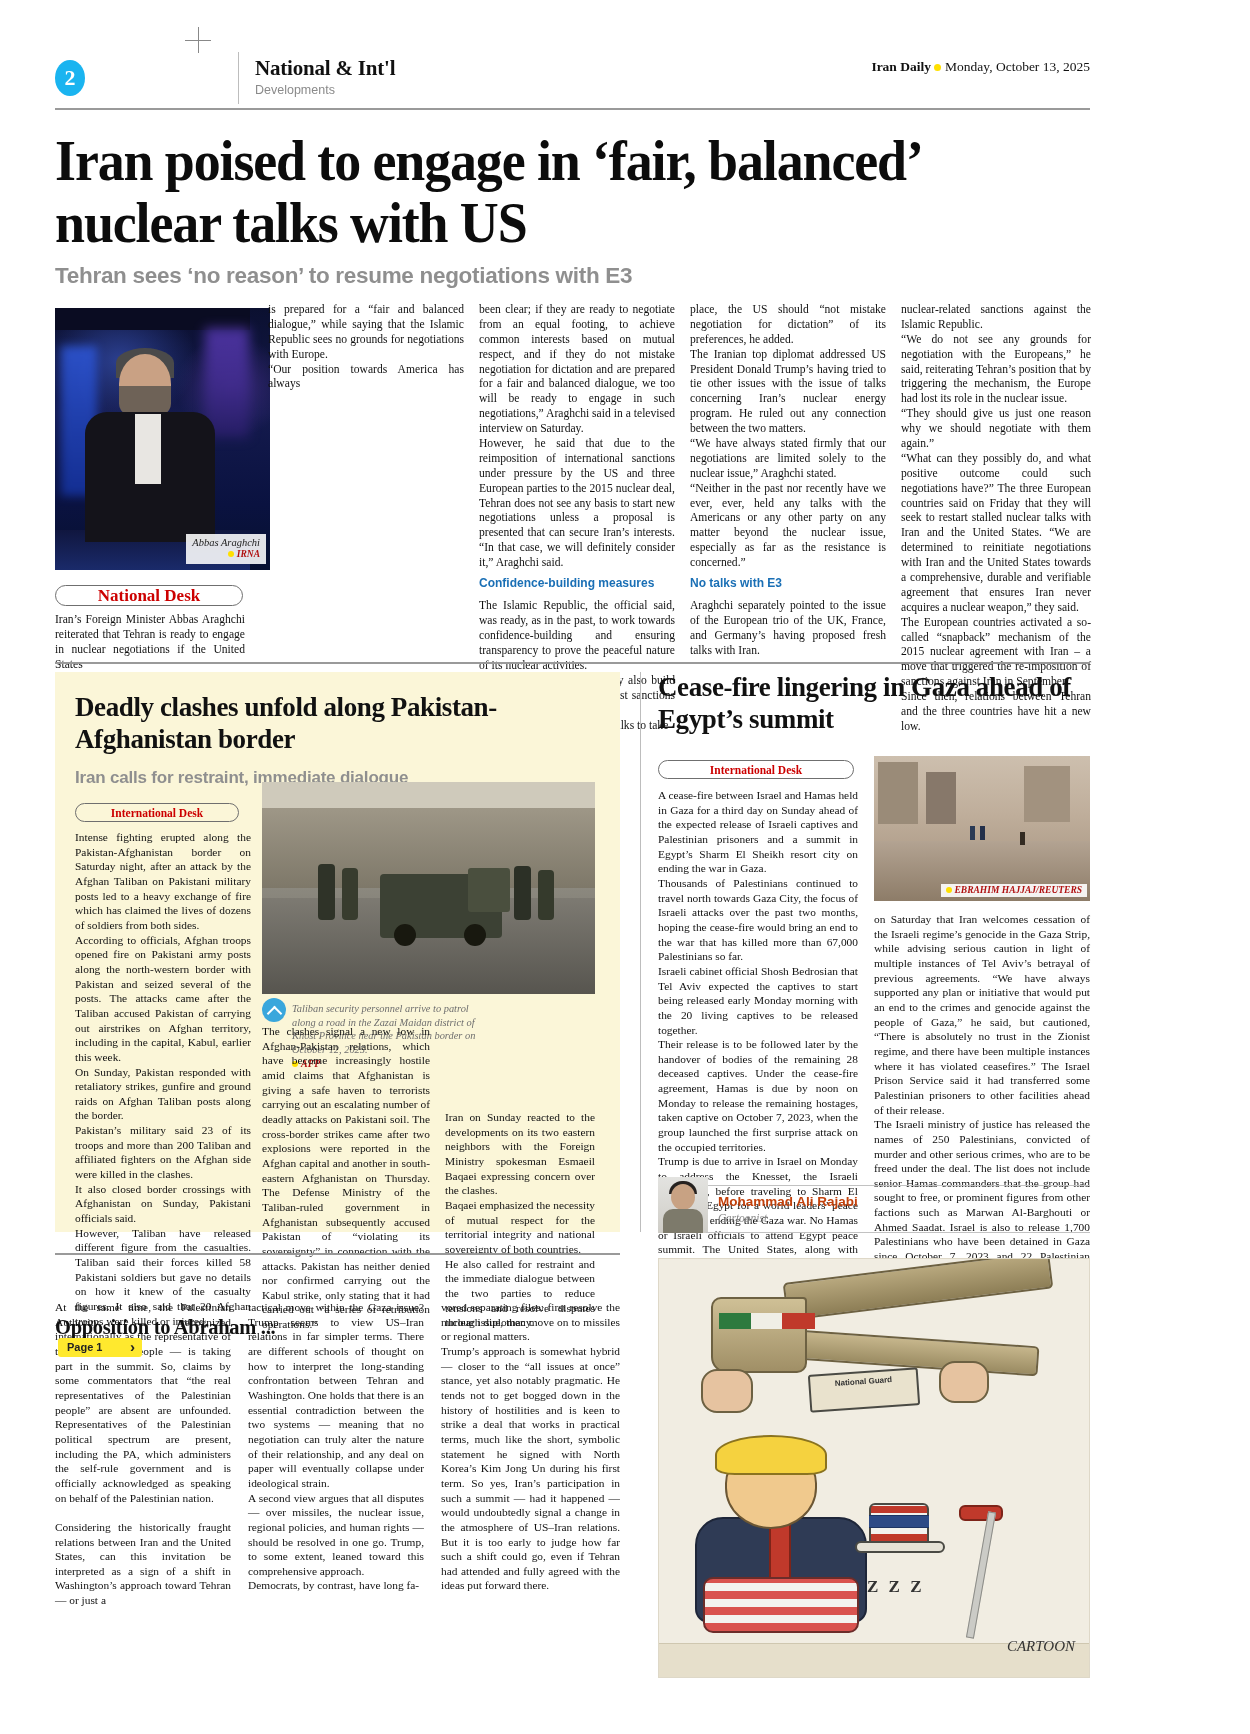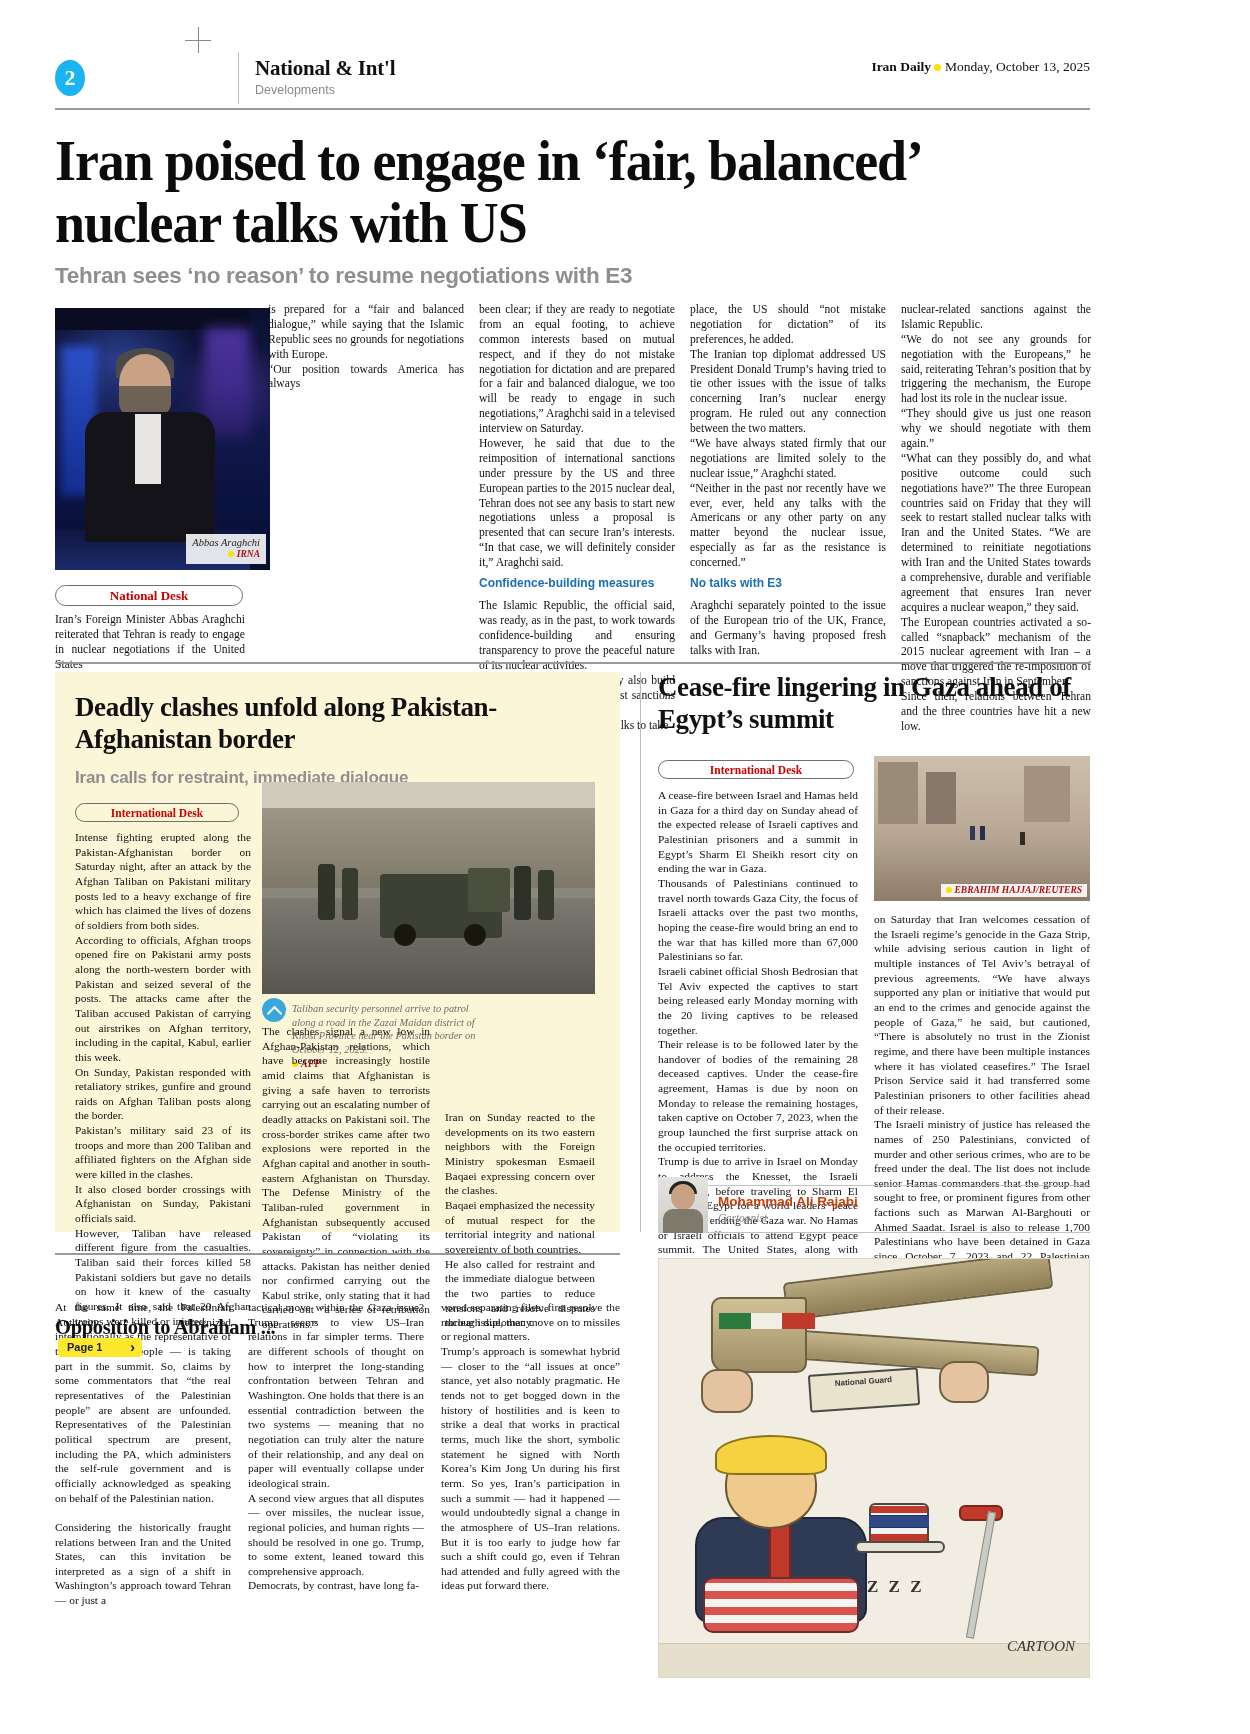--- a/index.html
+++ b/index.html
@@ -92,21 +92,21 @@
     font-family:"Liberation Serif", serif; font-style:italic;
     font-size:10.5px; line-height:1.25; text-align:right; color:#222;
   }
   .photo-credit .src { color:#b01010; font-weight:bold; font-size:9.5px; }
   .photo-credit .src .dot-yellow { width:6px; height:6px; margin:0 3px 1px 0; }
 
   .desk-pill {
     position:absolute; left:0; top:282px; width:188px; height:21px;
     border:1px solid #6f6f6f; border-radius:11px;
     color:#cc0000; font-family:"Liberation Serif", serif; font-weight:bold;
-    font-size:13px; text-align:center; line-height:20px;
+    font-size:17px; text-align:center; line-height:20px;
   }
   .lede {
     position:absolute; left:0; top:310px; width:190px;
     font-family:"Liberation Serif", serif; font-size:11.6px; line-height:1.29;
     text-align:justify; color:#111;
   }
 
   .col { position:absolute; top:0; font-family:"Liberation Serif", serif;
          font-size:11.6px; line-height:1.285; text-align:justify; color:#111; }
   .col p { margin:0; text-indent:0; }

